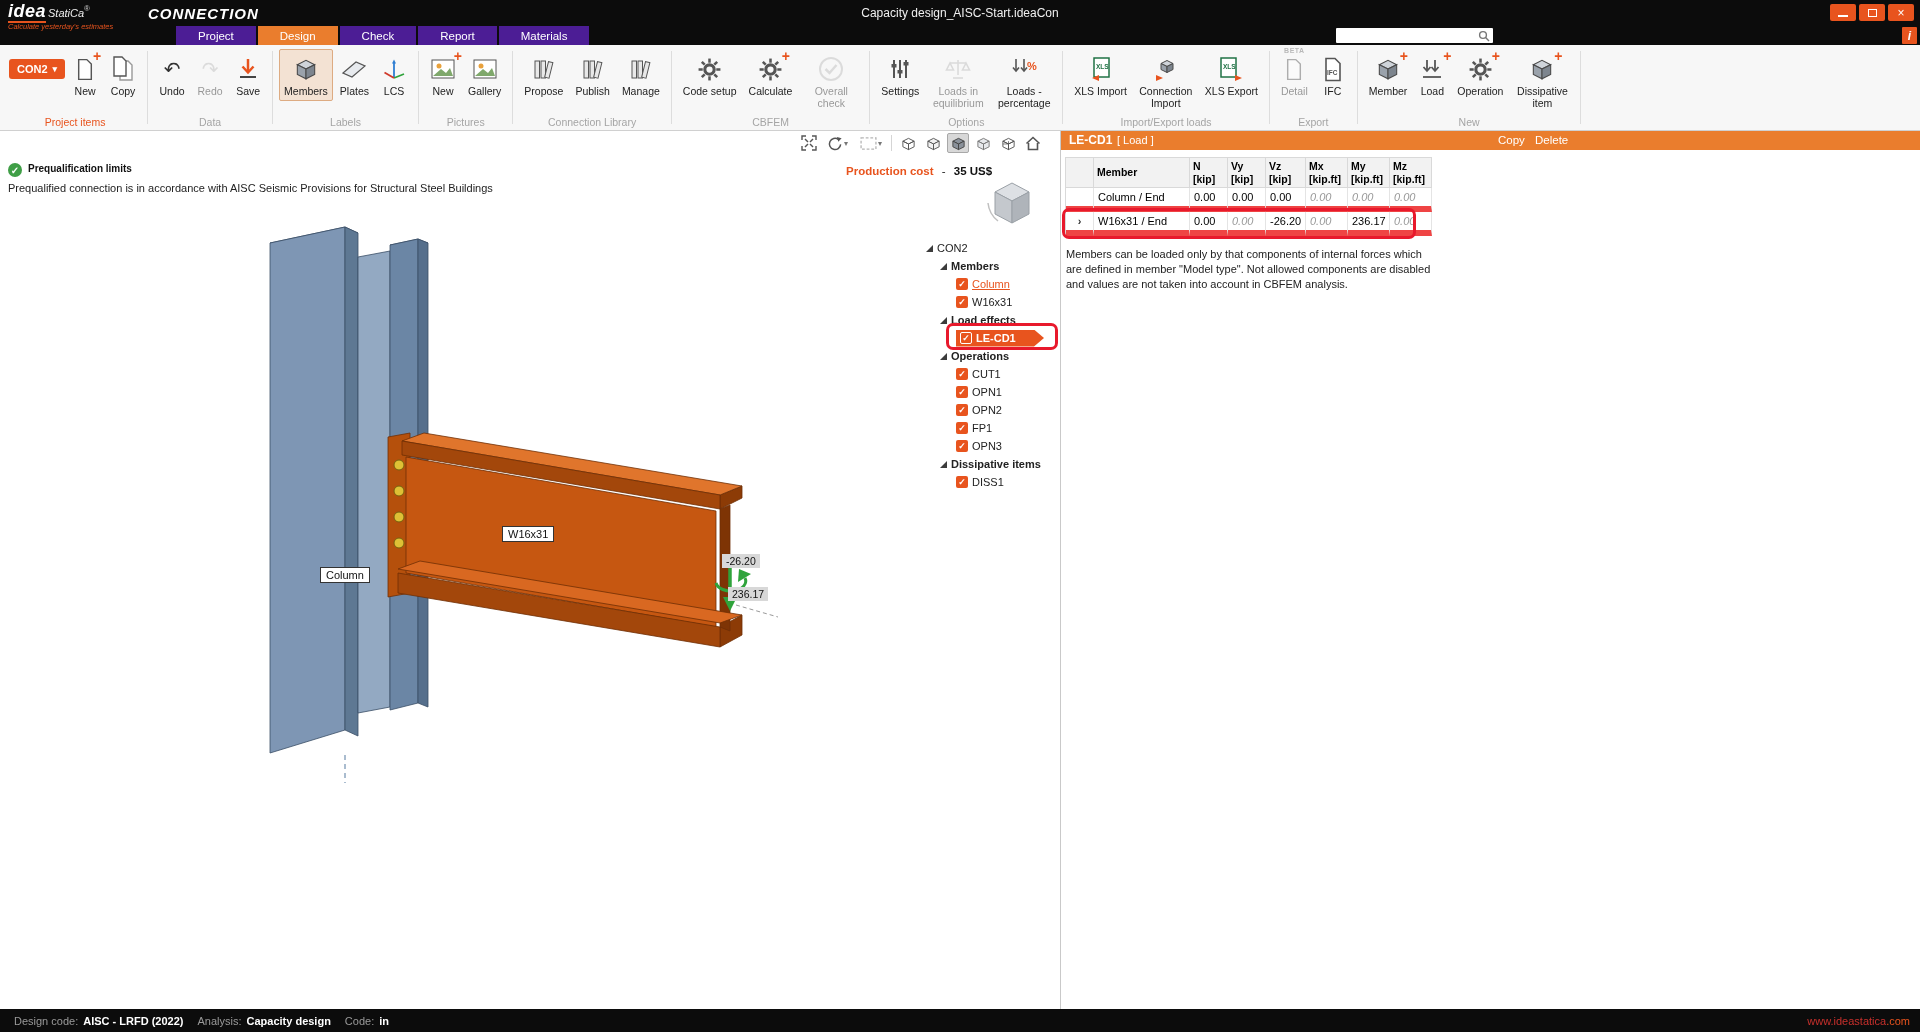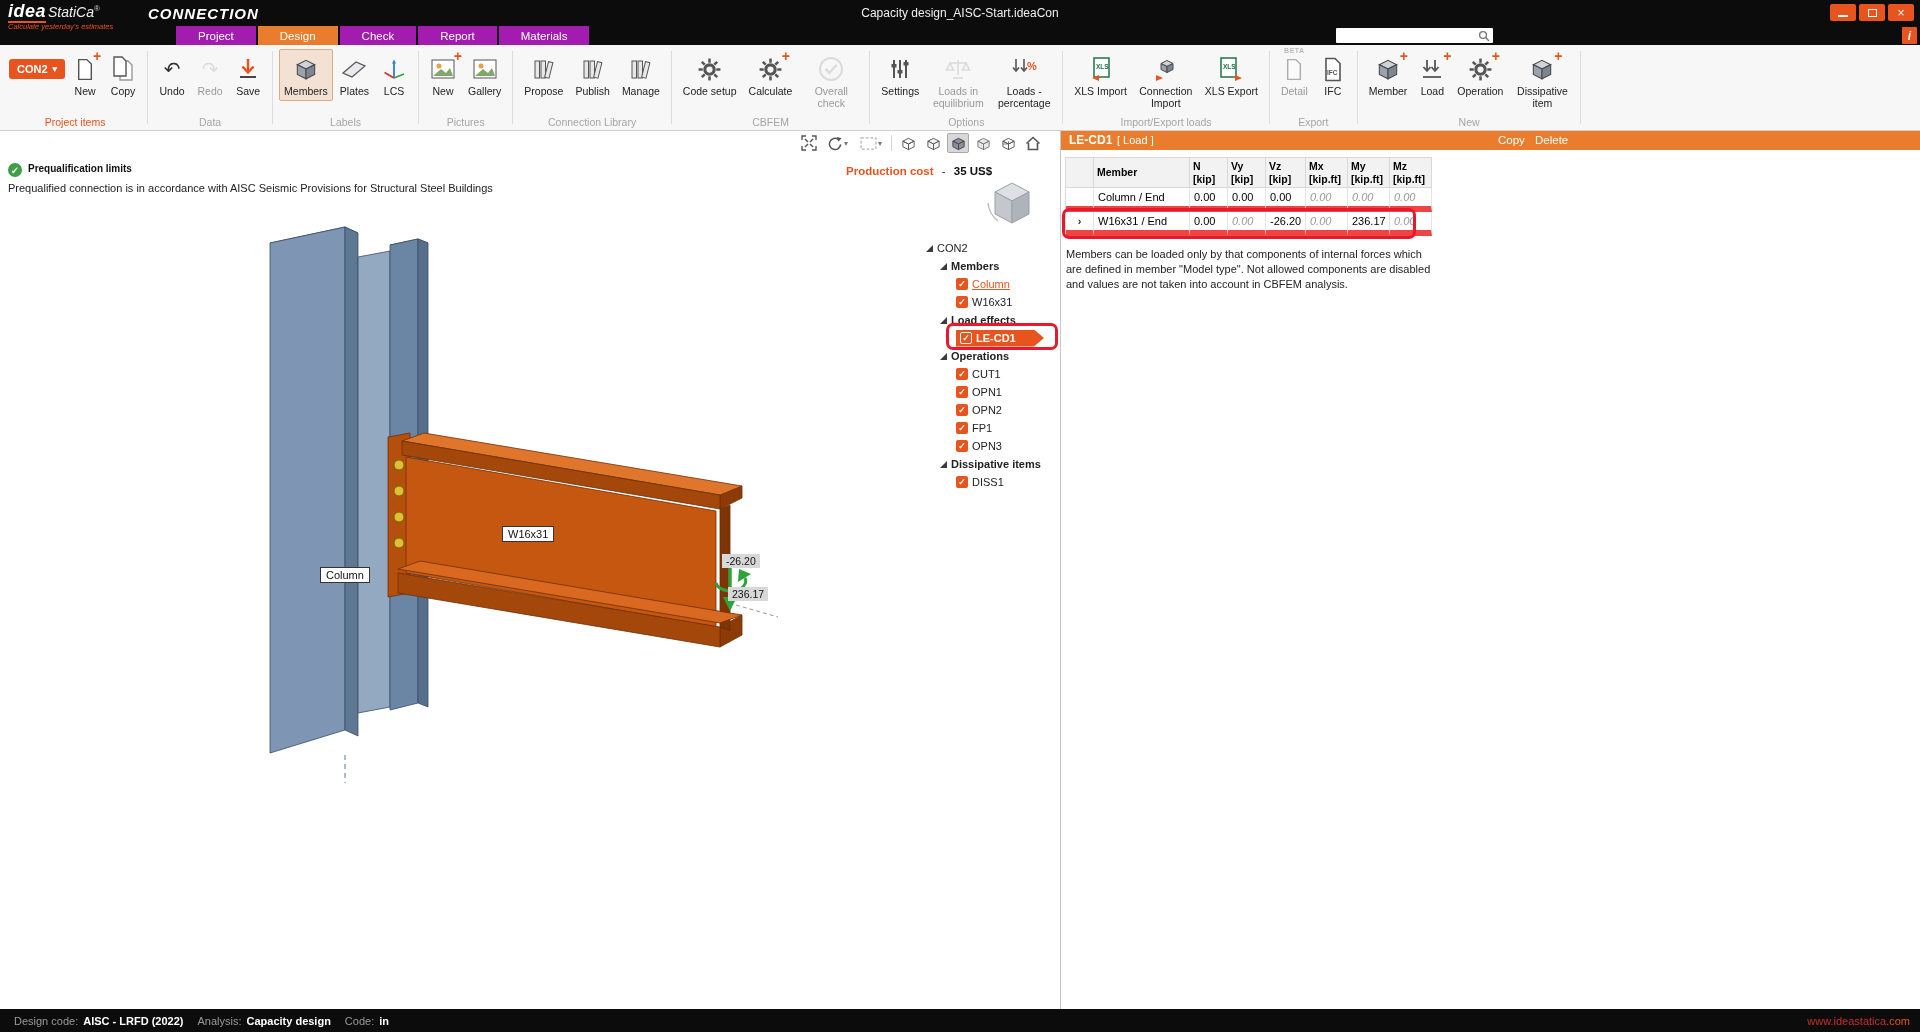--- a/index.html
+++ b/index.html
@@ -4,34 +4,34 @@
 <style>
   *{margin:0;padding:0;box-sizing:border-box;font-family:"Liberation Sans",sans-serif;}
   body{width:1920px;height:1032px;overflow:hidden;background:#fff;}
   #root{position:relative;width:1920px;height:1032px;background:#fff;}
   .abs{position:absolute;}
 
   
   .titlebar{position:absolute;left:0;top:0;width:1920px;height:26px;background:#0c0c0c;color:#fff;z-index:30;}
   .logo{position:absolute;left:8px;top:2px;line-height:1;white-space:nowrap;}
   .logo .li{font-style:italic;font-weight:bold;font-size:18px;color:#fff;letter-spacing:.5px;border-bottom:2px solid #e8541e;}
-  .logo .ls{font-style:italic;font-size:14px;color:#eee;margin-left:2px;}
+  .logo .ls{font-style:italic;font-size:11px;color:#eee;margin-left:2px;}
   .logo .lr{font-size:8px;vertical-align:super;color:#ccc;}
   .tagline{font-style:italic;font-size:7.5px;color:#e8541e;margin-top:3px;}
   .appname{position:absolute;left:148px;top:5px;font-style:italic;font-weight:bold;font-size:15px;letter-spacing:1px;color:#fff;}
   .doctitle{position:absolute;left:0;right:0;top:6px;text-align:center;font-size:12px;color:#f0f0f0;}
   .winbtns{position:absolute;right:6px;top:4px;display:flex;gap:3px;}
   .winbtn{width:26px;height:17px;background:#e8541e;border-radius:2px;display:flex;align-items:center;justify-content:center;color:#fff;font-size:12px;line-height:1;cursor:default;}
   .minglyph{width:10px;height:2px;background:#fff;margin-top:7px;}
   .maxglyph{width:9px;height:8px;border:1.5px solid #fff;}
 
   
   .tabrow{position:absolute;left:0;top:26px;width:1920px;height:19px;background:#0c0c0c;z-index:29;}
   .tabs{position:absolute;left:176px;top:0;display:flex;gap:2px;height:19px;}
-  .tab{display:flex;align-items:center;padding:0 22px;background:#a21caf;color:#fff;font-size:11.5px;cursor:default;}
+  .tab{display:flex;align-items:center;padding:0 22px;background:#4c1d95;color:#fff;font-size:11.5px;cursor:default;}
   .tab.active{background:#ea7d2d;}
   .searchwrap{position:absolute;left:1336px;top:2px;width:157px;height:15px;background:#fff;border-radius:1px;}
   .searchbox{width:100%;height:100%;border:none;outline:none;background:transparent;font-size:11px;padding:0 16px 0 4px;}
   .magicon{position:absolute;right:3px;top:1.5px;}
   .infobtn{position:absolute;right:3px;top:1px;width:15px;height:17px;background:#e8541e;color:#fff;font-weight:bold;font-style:italic;font-size:12px;display:flex;align-items:center;justify-content:center;border-radius:1px;}
 
   
   .ribbon{position:absolute;left:0;top:45px;width:1920px;height:86px;background:#f7f7f7;border-bottom:1px solid #d0d0d0;display:flex;align-items:stretch;padding:2px 2px 0 4px;z-index:28;}
   .rgroup{position:relative;display:flex;flex-direction:column;padding:2px 5px 15px;}
   .rbtns{display:flex;align-items:flex-start;gap:2px;flex:1;}

